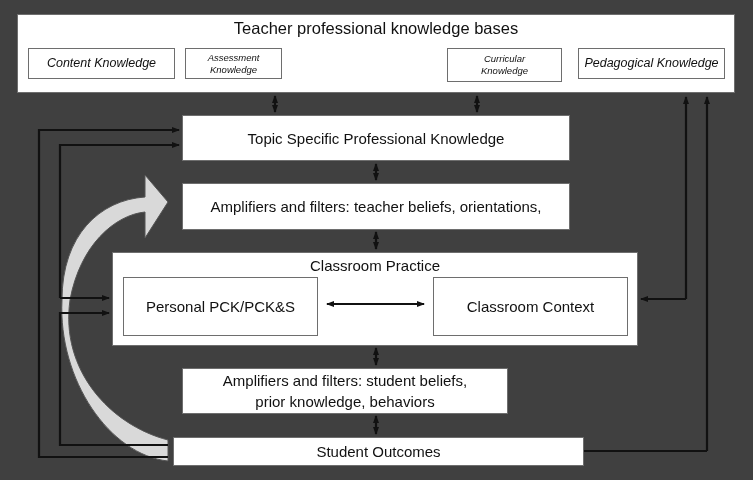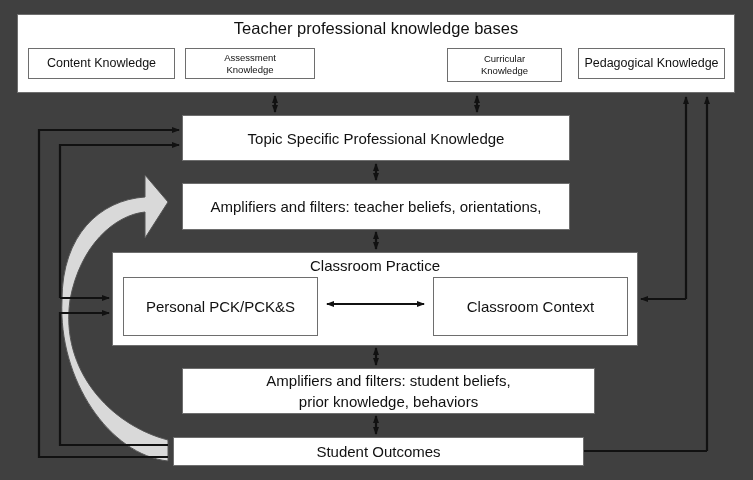--- a/index.html
+++ b/index.html
@@ -1,39 +1,39 @@
 <!DOCTYPE html>
 <html><head>
 <meta charset="utf-8">
 <style>
   html, body { margin: 0; padding: 0; background: #ffffff; }
   body { width: 753px; height: 480px; position: relative; overflow: hidden; font-family: "Liberation Sans", sans-serif; color: #111; }
   .canvas { position: absolute; left: 0; top: 0; width: 753px; height: 480px; background: #404040; }
   .box { position: absolute; box-sizing: border-box; background: #ffffff; border: 1.5px solid #6e6e6e; display: flex; align-items: center; justify-content: center; text-align: center; }
   .outer { align-items: flex-start; }
   .title-top { position: absolute; left: 0; right: 0; top: 4px; text-align: center; font-size: 16.5px; }
-  .kb { font-size: 12.5px; line-height: 13px; }
+  .kb { font-size: 12.5px; line-height: 13px; font-style: italic; }
   .kb.small { font-size: 9.5px; line-height: 12px; }
   .lg { font-size: 15px; line-height: 21px; }
   .cp-title { position: absolute; left: 0; right: 0; top: 4px; text-align: center; font-size: 15px; }
   svg.overlay { position: absolute; left: 0; top: 0; pointer-events: none; }
 </style>
 </head>
 <body>
 
 <div class="canvas">
 
   <div class="box outer" style="left:17px; top:14px; width:718px; height:79px;">
     <div class="title-top">Teacher professional knowledge bases</div>
   </div>
 
   <div class="box kb" style="left:28px; top:48px; width:147px; height:31px;">
     <span>Content Knowledge</span>
   </div>
-  <div class="box kb small" style="left:185px; top:48px; width:130px; height:31px; padding:0 28px;">
+  <div class="box kb small" style="left:185px; top:48px; width:97px; height:31px; padding:0 28px;">
     <span>Assessment Knowledge</span>
   </div>
   <div class="box kb small" style="left:447px; top:48px; width:115px; height:31px; padding:16px 30px;">
     <span>Curricular Knowledge</span>
   </div>
   <div class="box kb" style="left:578px; top:48px; width:147px; height:31px;">
     <span>Pedagogical Knowledge</span>
   </div>
 
   <div class="box lg" style="left:182px; top:115px; width:388px; height:46px;">
@@ -47,21 +47,21 @@
   <div class="box" style="left:112px; top:252px; width:526px; height:94px;">
     <div class="cp-title">Classroom Practice</div>
   </div>
   <div class="box lg" style="left:433px; top:277px; width:195px; height:59px;">
     <span>Classroom Context</span>
   </div>
   <div class="box lg" style="left:123px; top:277px; width:195px; height:59px;">
     <span>Personal PCK/PCK&amp;S</span>
   </div>
 
-  <div class="box lg" style="left:182px; top:368px; width:413px; height:46px; flex-direction:column;">
+  <div class="box lg" style="left:182px; top:368px; width:326px; height:46px; flex-direction:column;">
     <span>Amplifiers and filters: student beliefs,</span>
     <span>prior knowledge, behaviors</span>
   </div>
 
   <div class="box lg" style="left:173px; top:437px; width:411px; height:29px;">
     <span>Student Outcomes</span>
   </div>
 
   <svg class="overlay" width="753" height="480" viewBox="0 0 753 480">
     <defs>

